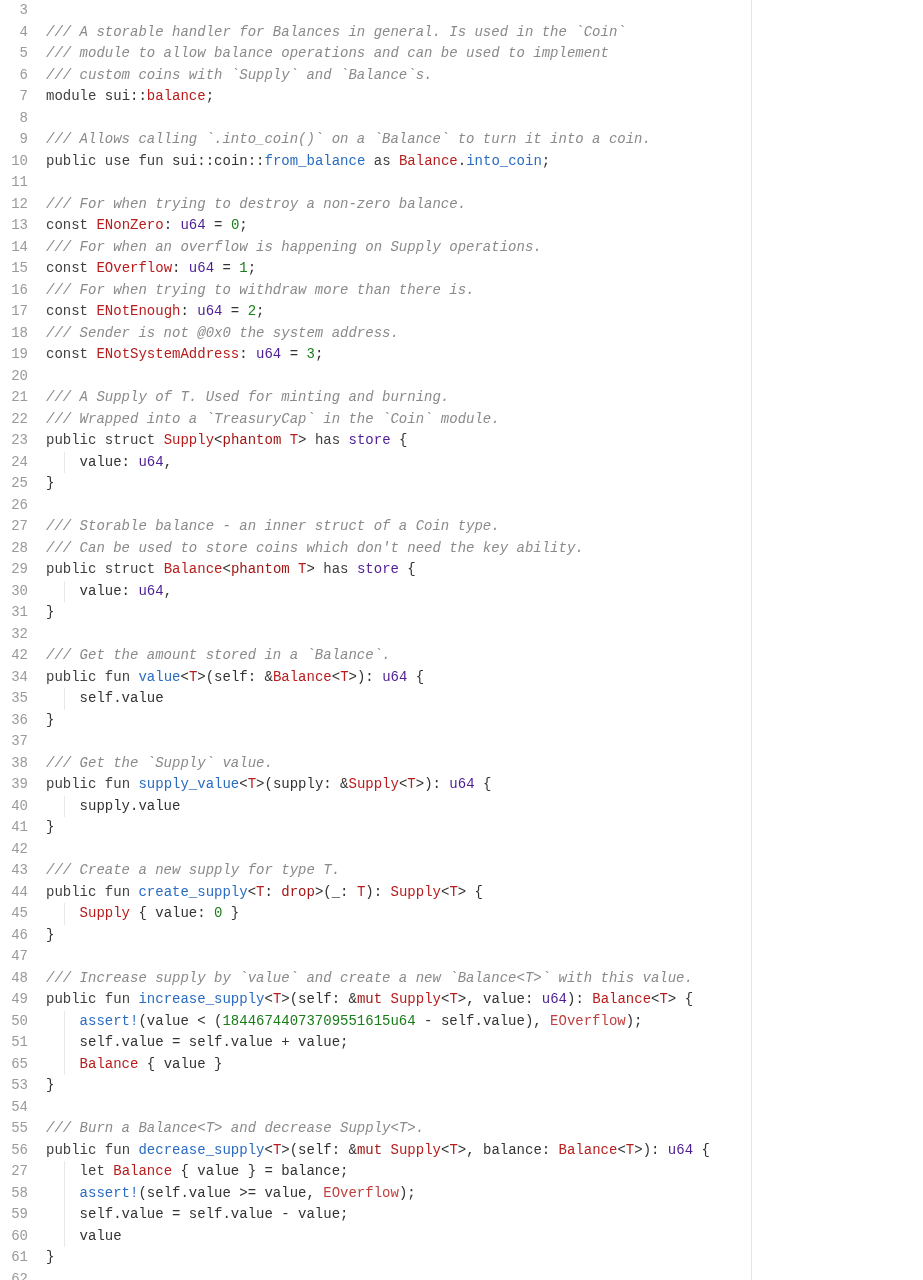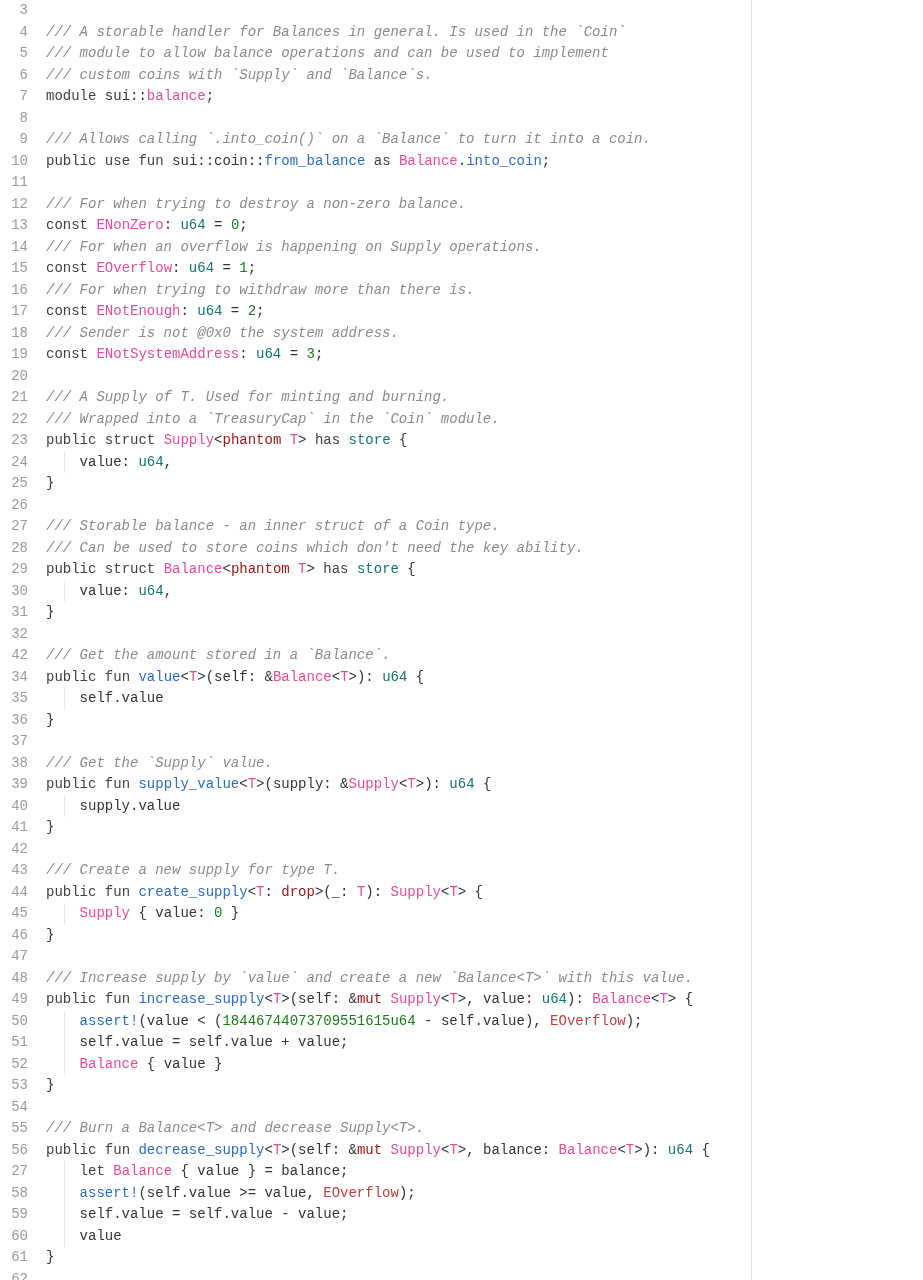--- a/index.html
+++ b/index.html
@@ -32,22 +32,22 @@
     overflow: hidden;
   }
   .code .line { height: 21.5px; display: block; position: relative; }
   .side-panel {
     flex: 1;
     background: #ffffff;
   }
   
   .cmt { color: #8a8a8a; font-style: italic; margin-top: 16px; }
   .kw  { color: #404040; }           
-  .ty  { color: #0f766e; }           
-  .cls { color: #ec4899; }           
+  .ty  { color: #4c1d95; }           
+  .cls { color: #b91c1c; }           
   .fn  { color: #2a6cc2; }           
   .num { color: #177d17; }
   .err { color: #c04040; }           
   .sym { color: #333; }
   .kw2 { color: #a31515; text-align: center; }           
 
   
   .guide {
     position: absolute;
     left: 0;
@@ -103,21 +103,21 @@
       <div>42</div>
       <div>43</div>
       <div>44</div>
       <div>45</div>
       <div>46</div>
       <div>47</div>
       <div>48</div>
       <div>49</div>
       <div>50</div>
       <div>51</div>
-      <div>52</div>
+      <div>65</div>
       <div>53</div>
       <div>54</div>
       <div>55</div>
       <div>56</div>
       <div>27</div>
       <div>58</div>
       <div>59</div>
       <div>60</div>
       <div>61</div>
       <div>62</div>

